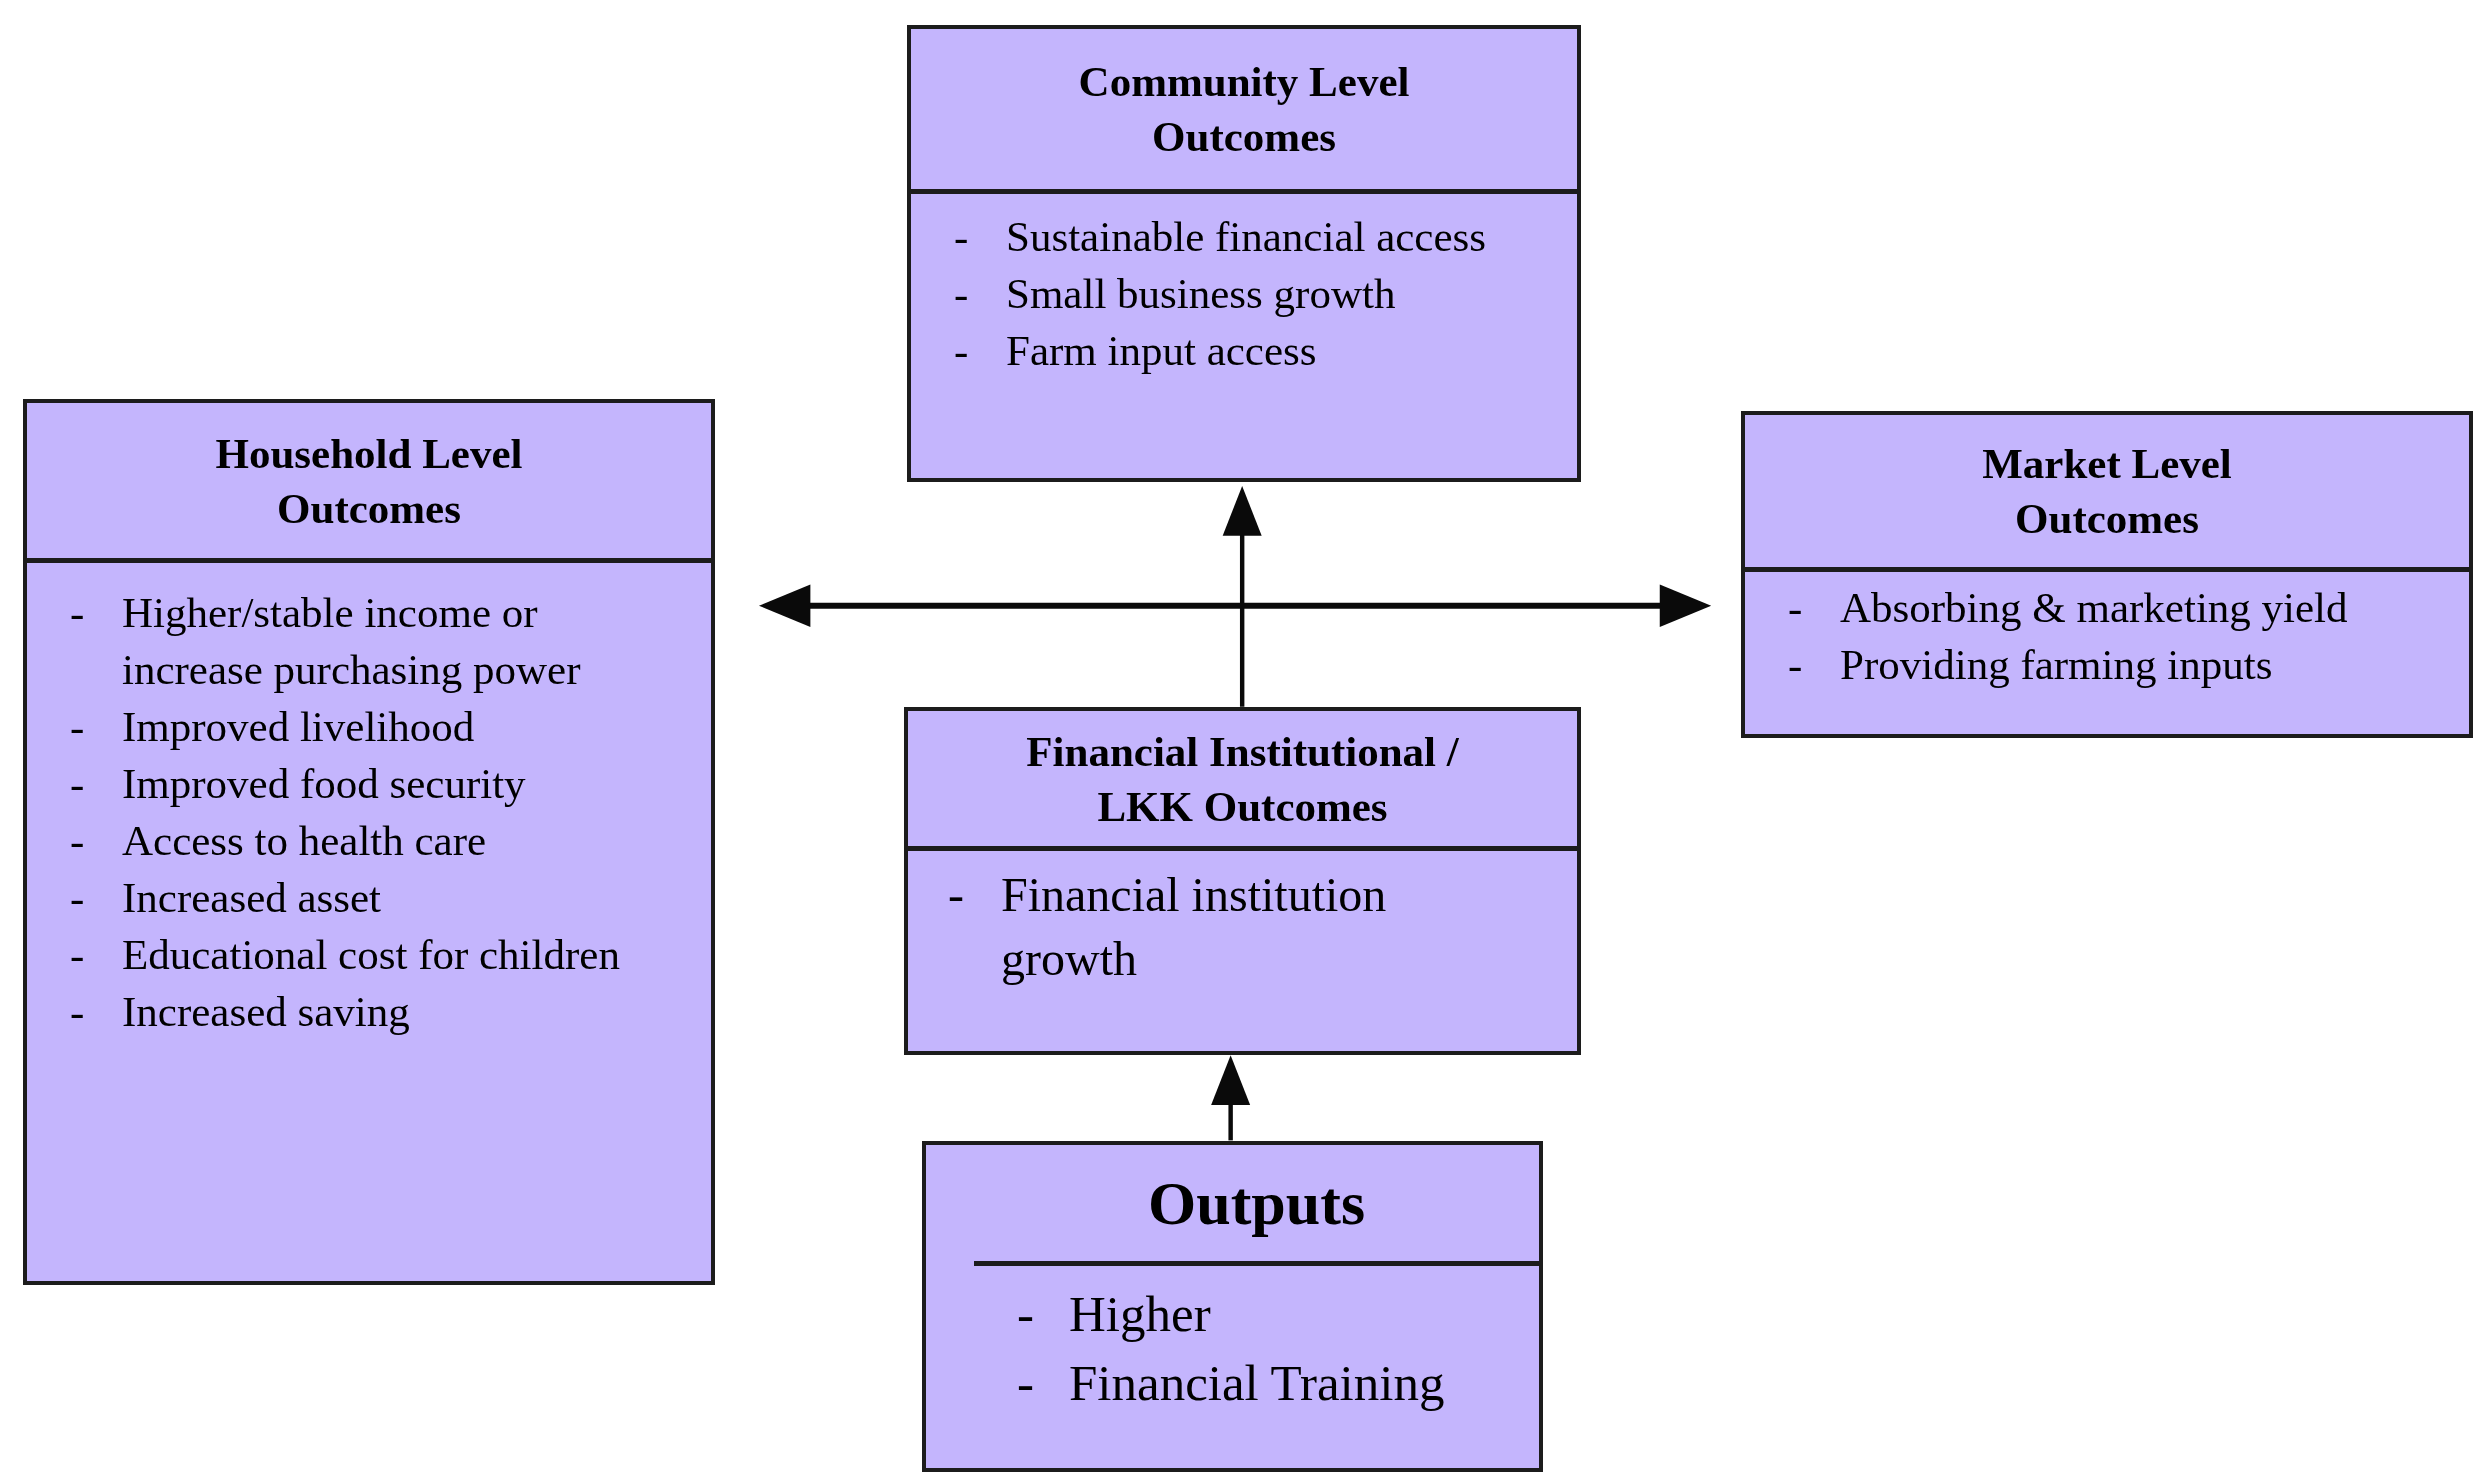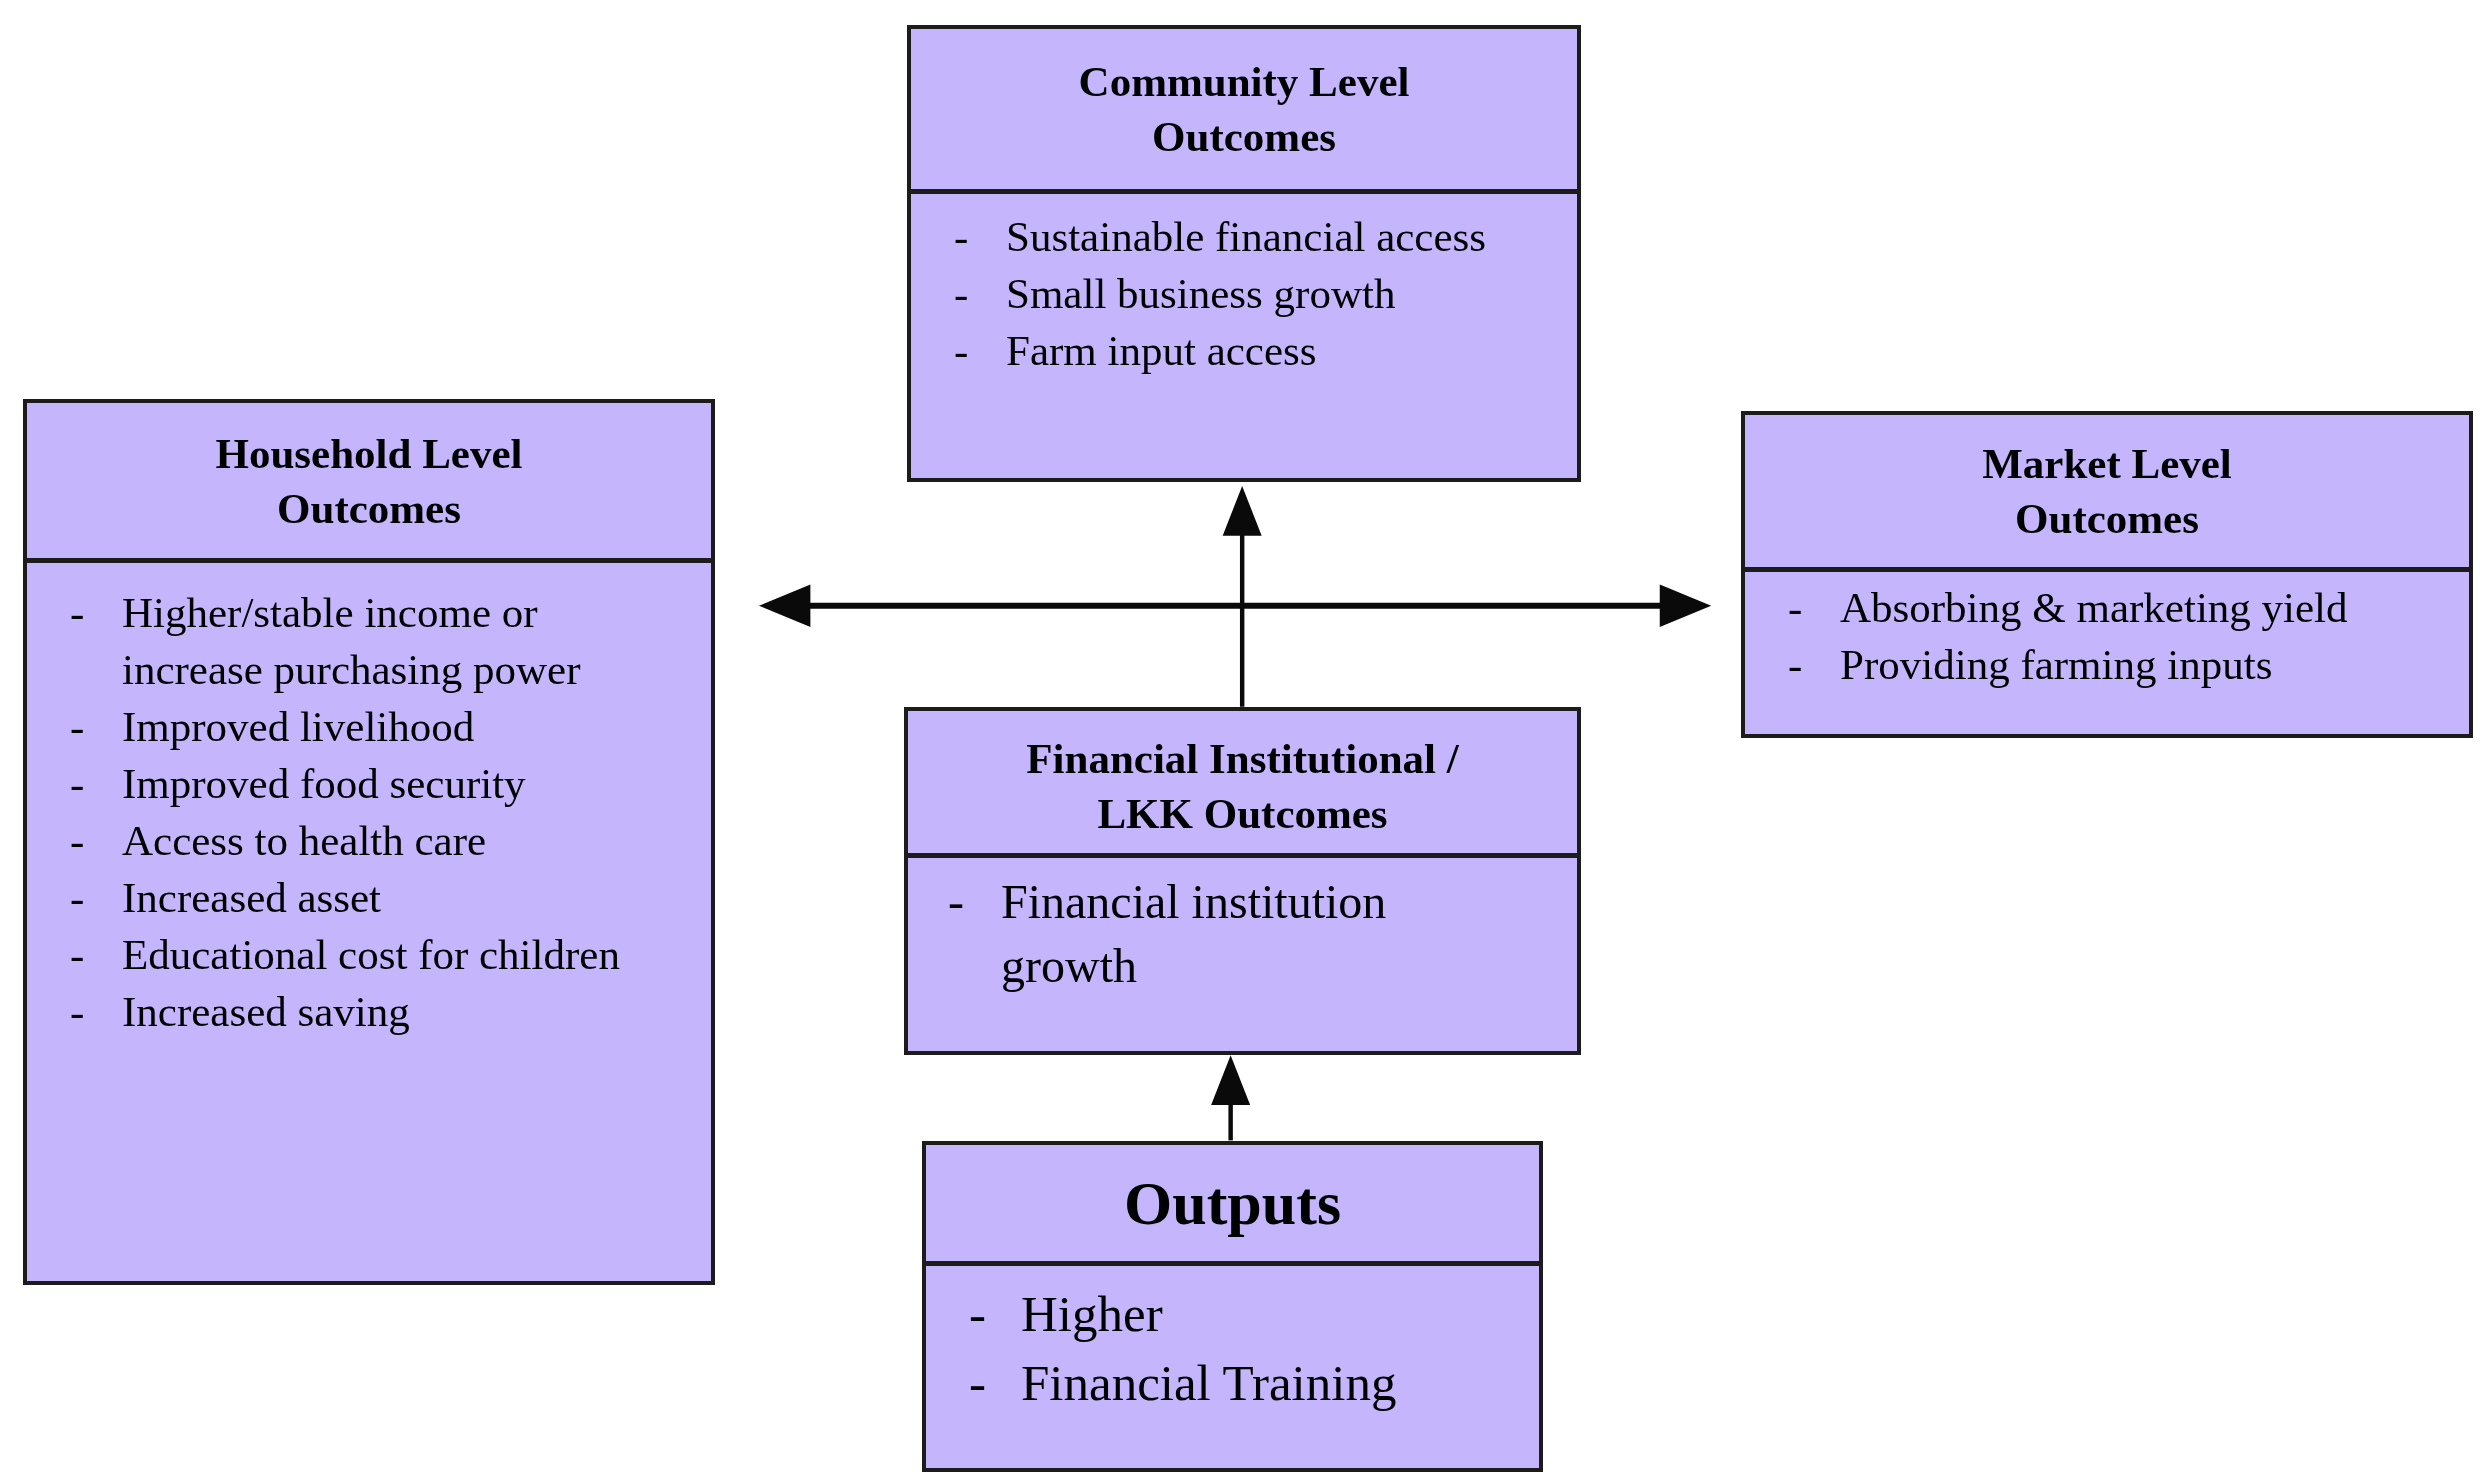--- a/index.html
+++ b/index.html
@@ -61,26 +61,26 @@
 
   .box-community { left: 907px; top: 25px;   width: 674px; height: 457px; }
   .box-community .box-header { height: 165px; }
   .box-community .box-list   { padding: 14px 0 0 0; }
 
   .box-market    { left: 1741px; top: 411px;  width: 732px; height: 327px; }
   .box-market .box-header { height: 157px; }
   .box-market .box-list   { padding: 7px 0 0 0; }
 
   .box-financial { left: 904px; top: 707px;  width: 677px; height: 348px; }
-  .box-financial .box-header { height: 140px; margin-top: 7px; }
+  .box-financial .box-header { height: 140px; }
   .box-financial .box-list   { padding: 12.4px 0 0 0; }
   .box-financial .box-item   { font-size: 48px; line-height: 64px; padding-left: 93px; }
   .box-financial .dash       { left: 40px; }
 
-  .box-outputs   { left: 922px; top: 1141px; width: 621px; height: 331px; }
+  .box-outputs   { left: 922px; top: 1141px; width: 621px; height: 331px; padding-left: 48px; }
   .box-outputs .box-header { height: 121px; font-size: 62px; line-height: 71px; }
   .box-outputs .box-list   { padding: 14px 0 0 0; }
   .box-outputs .box-item   { font-size: 51px; line-height: 69px; }
 
   .arrow-layer {
     position: absolute;
     left: 0; top: 0;
     width: 2487px;
     height: 1481px;
     pointer-events: none;

